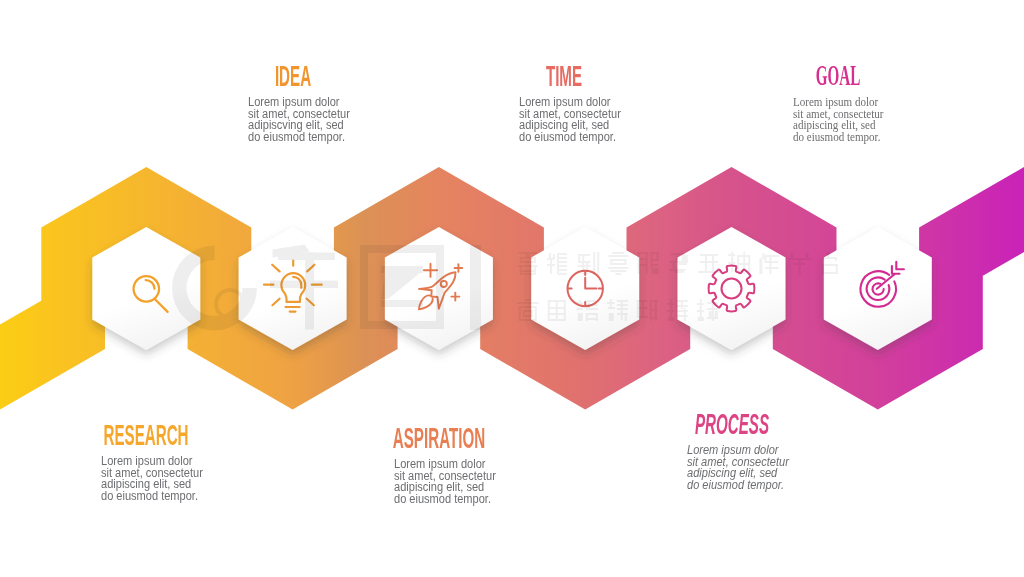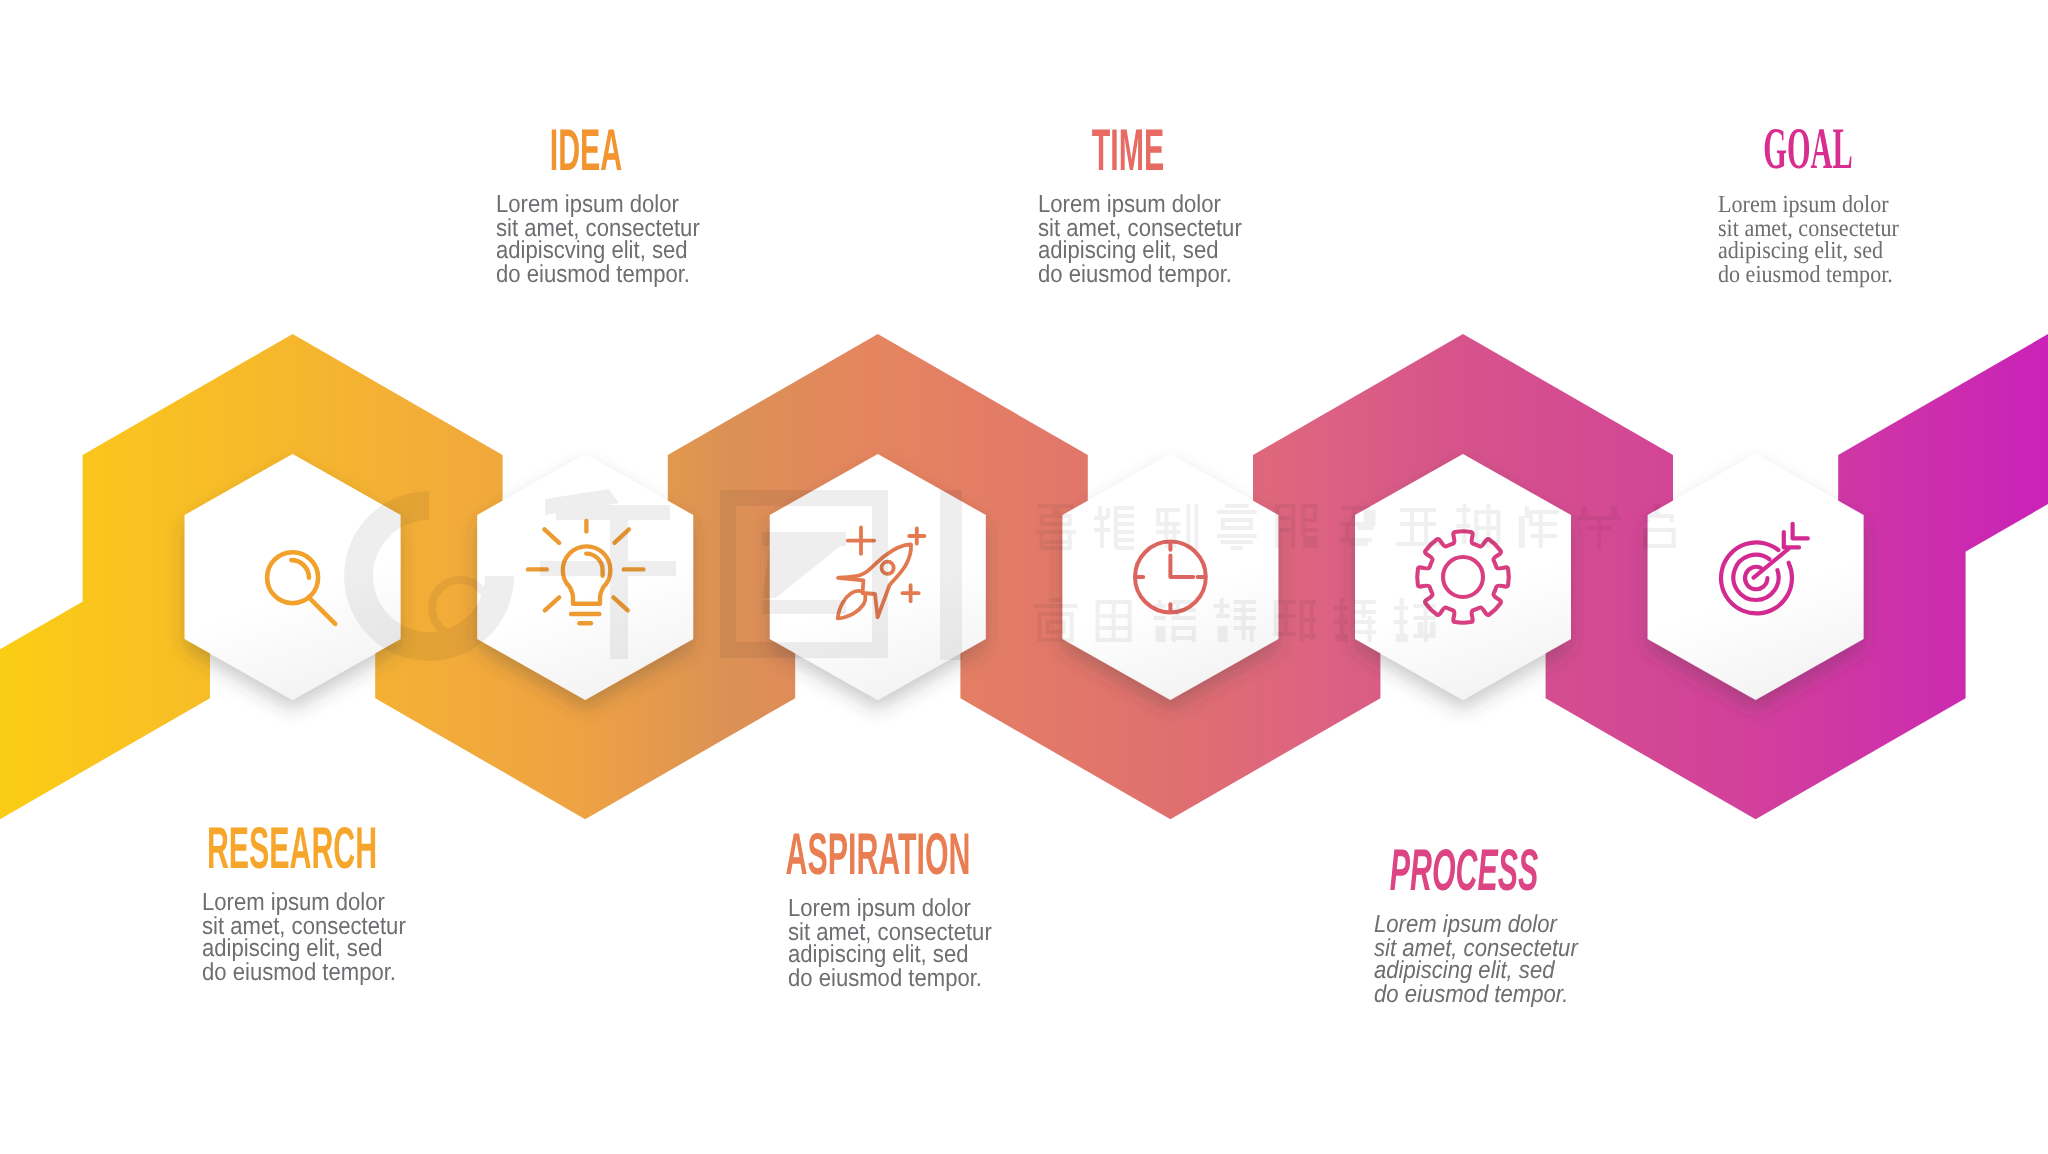--- a/index.html
+++ b/index.html
@@ -349,66 +349,66 @@
             <rect x="11" y="9" width="11" height="2"></rect>
             <rect x="13" y="12" width="3" height="8"></rect>
             <rect x="19" y="12" width="3" height="8"></rect>
             <rect x="11" y="18" width="11" height="2"></rect>
           </g>
         </g>
   </g>
 </svg>
 
 <div id="text-layer">
-      <div class="txtblock" style="left: 46.3px; top: 1px; width: 200px; height: 1px;">
+      <div class="txtblock" style="left: 46.3px; top: 11px; width: 200px; height: 1px;">
         <div class="step-title" style="color: rgb(246, 167, 43); top: 408.7px;">RESEARCH</div>
         <div class="step-desc" style="top: 444.7px; left: 55px;">
           <div>Lorem ipsum dolor</div>
           <div>sit amet, consectetur</div>
           <div>adipiscing elit, sed</div>
           <div>do eiusmod tempor.</div>
         </div>
       </div>
       <div class="txtblock" style="left: 192.6px; top: 0px; width: 200px; height: 1px;">
         <div class="step-title" style="color: rgb(242, 149, 47); top: 60.7px;">IDEA</div>
         <div class="step-desc" style="top: 96.7px; left: 55px;">
           <div>Lorem ipsum dolor</div>
           <div>sit amet, consectetur</div>
           <div>adipiscving elit, sed</div>
           <div>do eiusmod tempor.</div>
         </div>
       </div>
-      <div class="txtblock" style="left: 338.9px; top: 4px; width: 200px; height: 1px;">
+      <div class="txtblock" style="left: 338.9px; top: 14px; width: 200px; height: 1px;">
         <div class="step-title" style="color: rgb(232, 126, 81); top: 408.7px;">ASPIRATION</div>
         <div class="step-desc" style="top: 444.7px; left: 55px;">
           <div>Lorem ipsum dolor</div>
           <div>sit amet, consectetur</div>
           <div>adipiscing elit, sed</div>
           <div>do eiusmod tempor.</div>
         </div>
       </div>
       <div class="txtblock" style="left: 464px; top: 0px; width: 200px; height: 1px;">
         <div class="step-title" style="color: rgb(231, 107, 99); top: 60.7px;">TIME</div>
         <div class="step-desc" style="top: 96.7px; left: 55px;">
           <div>Lorem ipsum dolor</div>
           <div>sit amet, consectetur</div>
           <div>adipiscing elit, sed</div>
           <div>do eiusmod tempor.</div>
         </div>
       </div>
-      <div class="txtblock" style="left: 631.5px; top: 12px; width: 200px; height: 1px; font-style: italic;">
+      <div class="txtblock" style="left: 631.5px; top: 0px; width: 200px; height: 1px; font-style: italic;">
         <div class="step-title" style="color: rgb(220, 68, 131); top: 408.7px;">PROCESS</div>
         <div class="step-desc" style="top: 444.7px; left: 55px;">
           <div>Lorem ipsum dolor</div>
           <div>sit amet, consectetur</div>
           <div>adipiscing elit, sed</div>
           <div>do eiusmod tempor.</div>
         </div>
       </div>
-      <div class="txtblock" style="left: 804px; top: 0px; width: 200px; height: 1px; font-family: Liberation Serif, serif;">
+      <div class="txtblock" style="left: 738px; top: 0px; width: 200px; height: 1px; font-family: Liberation Serif, serif;">
         <div class="step-title" style="color: rgb(215, 46, 143); top: 60.7px;">GOAL</div>
         <div class="step-desc" style="top: 96.7px; left: 55px;">
           <div>Lorem ipsum dolor</div>
           <div>sit amet, consectetur</div>
           <div>adipiscing elit, sed</div>
           <div>do eiusmod tempor.</div>
         </div>
       </div>
     </div>
 

